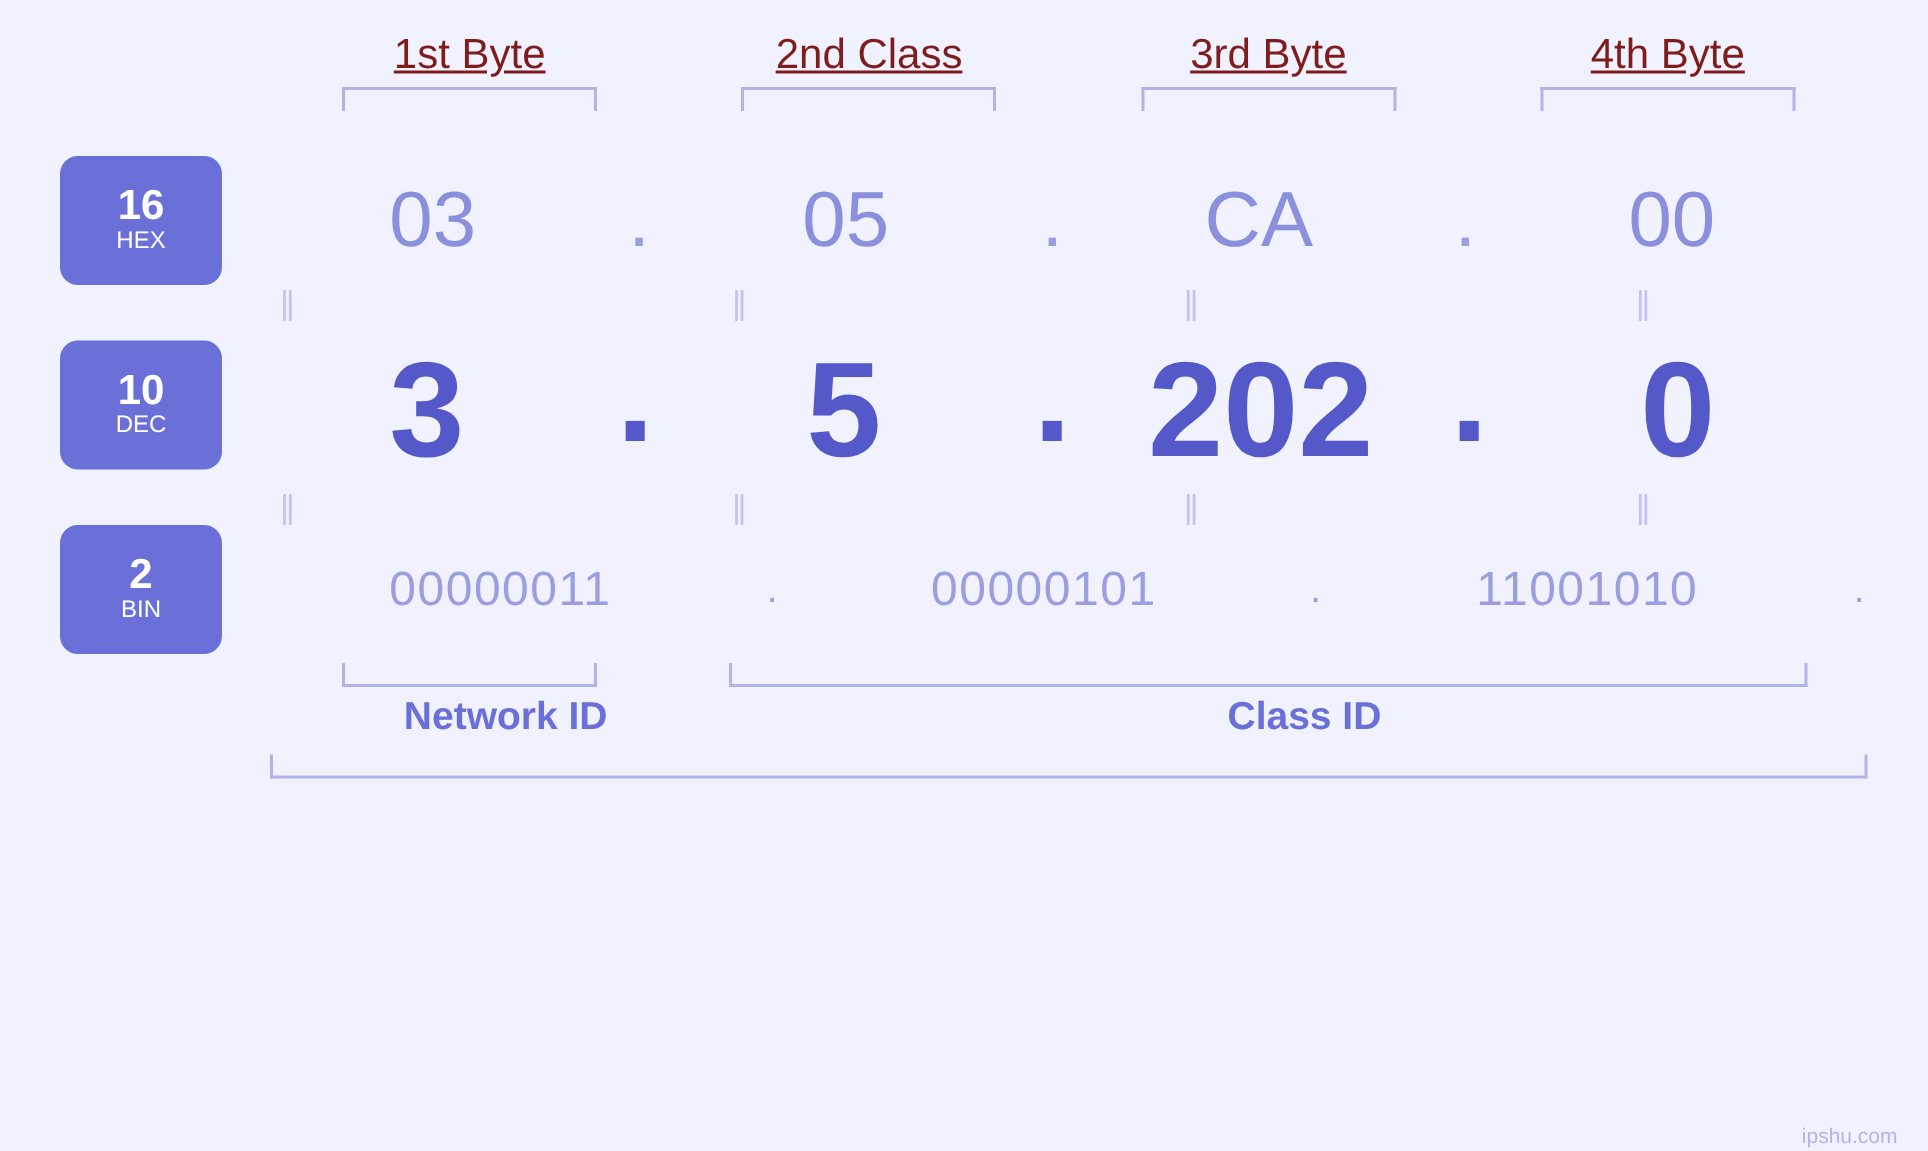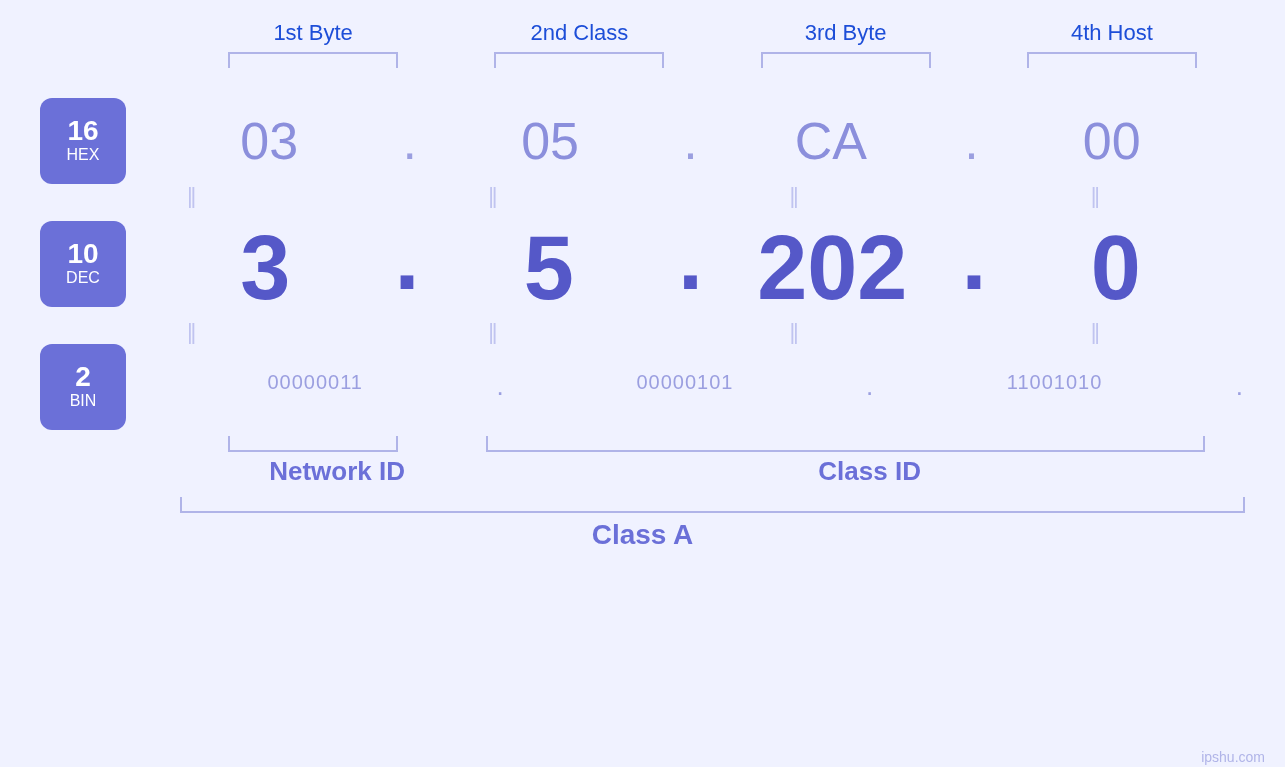--- a/index.html
+++ b/index.html
@@ -23,24 +23,25 @@
 
     
     .byte-headers {
       display: flex;
       margin-left: 140px;
       margin-bottom: 0px;
     }
     .byte-header {
       flex: 1;
       text-align: center;
-      color: #1d4ed8;
-      font-size: 22px;
+      color: #7f1d1d;
+      font-size: 28px;
       font-weight: 400;
       padding-bottom: 6px;
+      text-decoration: underline;
     }
 
     
     .top-brackets {
       display: flex;
       margin-left: 140px;
       margin-bottom: 30px;
     }
     .bracket-cell {
       flex: 1;
@@ -56,21 +57,21 @@
     }
 
     
     .data-row {
       display: flex;
       align-items: center;
       margin-bottom: 0;
     }
 
     .badge {
-      width: 86px;
+      width: 108px;
       height: 86px;
       border-radius: 12px;
       background: #6b70d8;
       display: flex;
       flex-direction: column;
       align-items: center;
       justify-content: center;
       flex-shrink: 0;
       margin-right: 10px;
     }
@@ -102,21 +103,21 @@
       font-size: 52px;
       font-weight: 300;
     }
     .dec-value {
       color: #5558c8;
       font-size: 90px;
       font-weight: 700;
     }
     .bin-value {
       color: #9b9fe0;
-      font-size: 20px;
+      font-size: 32px;
       font-weight: 400;
       letter-spacing: 1px;
     }
 
     
     .equals-row {
       display: flex;
       margin-left: 140px;
       margin: 4px 0;
     }
@@ -175,21 +176,21 @@
   </style>
 </head>
 <body>
 
 <div class="container">
 
   <div class="byte-headers">
     <div class="byte-header">1st Byte</div>
     <div class="byte-header">2nd Class</div>
     <div class="byte-header">3rd Byte</div>
-    <div class="byte-header">4th Host</div>
+    <div class="byte-header">4th Byte</div>
   </div>
 
   <div class="top-brackets">
     <div class="bracket-cell">
       <div class="bracket-top"></div>
     </div>
     <div class="bracket-cell">
       <div class="bracket-top"></div>
     </div>
     <div class="bracket-cell">
@@ -316,17 +317,16 @@
     </div>
     <div style="flex:3; text-align:center;">
       <span class="section-label">Class ID</span>
     </div>
   </div>
 
   <div style="margin-left:140px;">
     <div style="height:16px; border-bottom:2px solid #b0b4e8; border-left:2px solid #b0b4e8; border-right:2px solid #b0b4e8;"></div>
   </div>
 
-  <div class="class-label" style="margin-top:6px;">Class A</div>
 
   <div class="watermark">ipshu.com</div>
 
 </div>
 
 </body></html>

